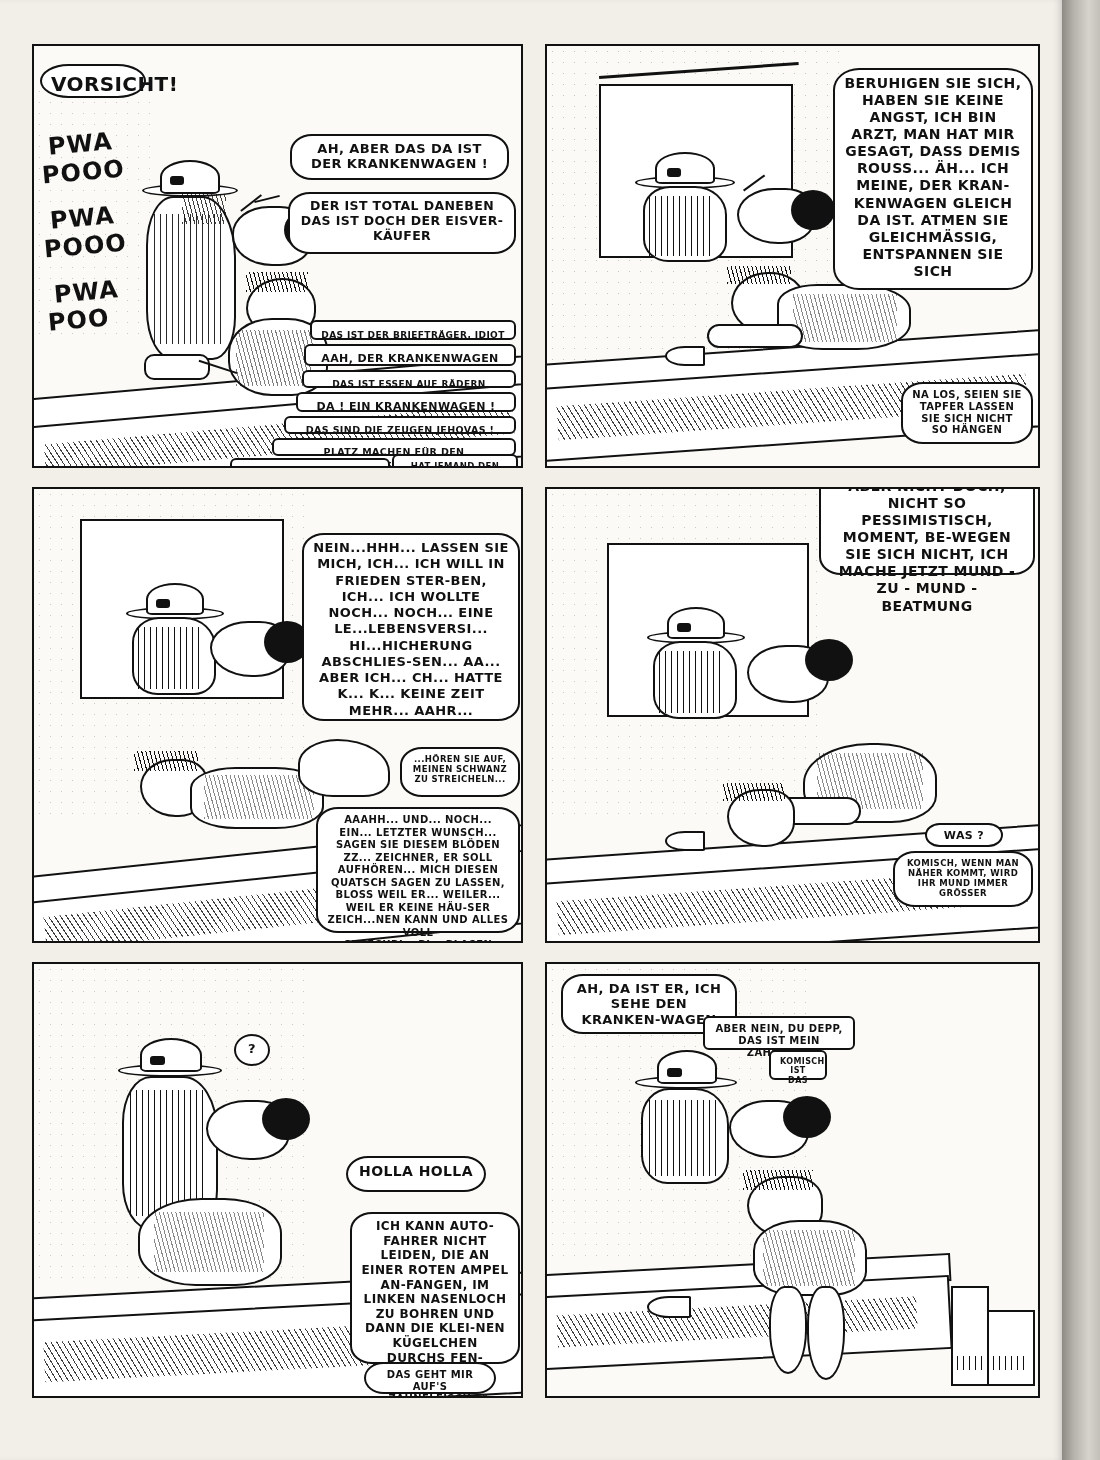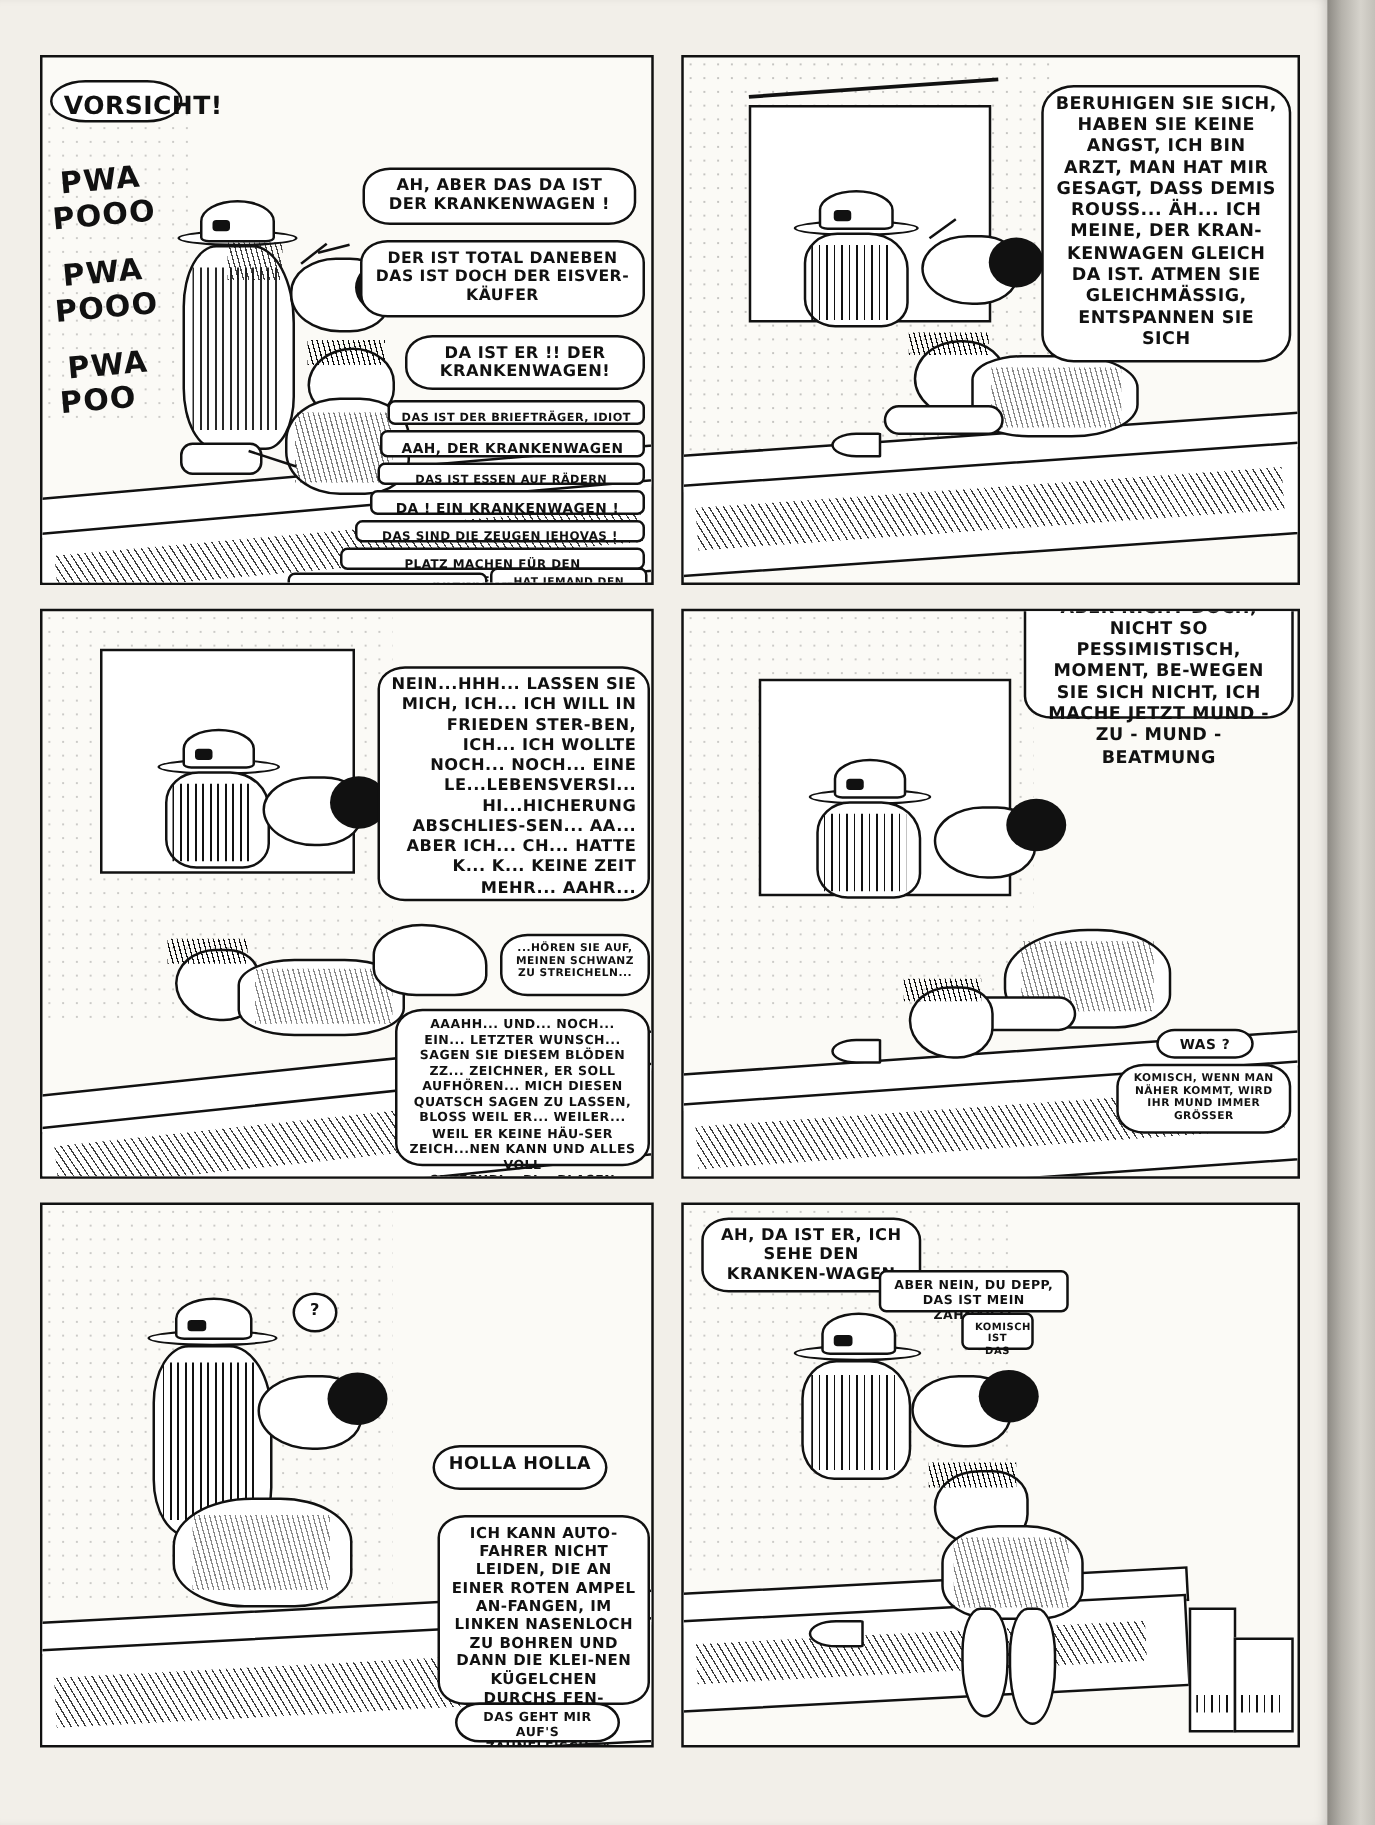--- a/index.html
+++ b/index.html
@@ -206,21 +206,20 @@
         <div class="sfx s18" style="left:14px;top:260px;font-size:24px;transform:rotate(-5deg);">POO</div>
 
         <div class="balloon shout" style="left:6px;top:18px;width:106px;height:34px;font-size:20px;line-height:26px;border-radius:40px/24px;">VORSICHT!</div>
 
 
 
         <div class="balloon" style="left:256px;top:88px;width:219px;height:46px;font-size:13px;">AH, ABER DAS DA IST DER KRANKENWAGEN !</div>
 
         <div class="balloon" style="left:254px;top:146px;width:228px;height:62px;font-size:12.5px;">DER IST TOTAL DANEBEN DAS IST DOCH DER EISVER-KÄUFER</div>
 
-        <div class="balloon" style="left:290px;top:222px;width:192px;height:44px;font-size:13px;">DA IST ER !! DER KRANKENWAGEN!</div>
 
         <div class="balloon rect" style="left:276px;top:274px;width:206px;height:20px;font-size:9px;line-height:16px;">DAS IST DER BRIEFTRÄGER, IDIOT</div>
 
         <div class="balloon rect" style="left:270px;top:298px;width:212px;height:22px;font-size:11px;line-height:16px;">AAH, DER KRANKENWAGEN</div>
 
         <div class="balloon rect" style="left:268px;top:324px;width:214px;height:18px;font-size:9px;line-height:14px;">DAS IST ESSEN AUF RÄDERN</div>
 
         <div class="balloon rect" style="left:262px;top:346px;width:220px;height:20px;font-size:11px;line-height:15px;">DA ! EIN KRANKENWAGEN !</div>
 
         <div class="balloon rect" style="left:250px;top:370px;width:232px;height:18px;font-size:9.5px;line-height:14px;">DAS SIND DIE ZEUGEN JEHOVAS !</div>
@@ -261,20 +260,21 @@
           <div class="body-blob" style="left:24px;top:0;width:70px;height:58px;border-radius:50% 46% 40% 50%;"></div>
           <div class="scribble" style="left:20px;top:-6px;width:64px;height:18px;"></div>
           <div class="body-blob" style="left:70px;top:12px;width:130px;height:62px;border-radius:30% 40% 40% 34%;"></div>
           <div class="scribble" style="left:86px;top:22px;width:104px;height:48px;opacity:.5"></div>
           <div class="limb" style="left:0;top:52px;width:92px;height:20px;border-radius:12px;"></div>
         </div>
         <div class="horn" style="left:118px;top:300px;width:36px;height:16px;border-radius:50% 6% 6% 50%;"></div>
 
         <div class="balloon" style="left:286px;top:22px;width:200px;height:222px;font-size:14px;line-height:1.22;border-radius:26px/22px;">BERUHIGEN SIE SICH, HABEN SIE KEINE ANGST, ICH BIN ARZT, MAN HAT MIR GESAGT, DASS DEMIS ROUSS... ÄH... ICH MEINE, DER KRAN-KENWAGEN GLEICH DA IST. ATMEN SIE GLEICHMÄSSIG, ENTSPANNEN SIE SICH</div>
 
+        <div class="balloon" style="left:354px;top:336px;width:132px;height:62px;font-size:10px;">NA LOS, SEIEN SIE TAPFER LASSEN SIE SICH NICHT SO HÄNGEN</div>
       </div>
     </div>
 
     <div class="row" style="top:443px;height:452px">
 
       <div class="panel" style="left:0;top:0;width:487px;height:452px;">
 
         <div class="dots" style="left:0;top:0;width:280px;height:330px;opacity:.22"></div>
 
         <div class="wall" style="left:46px;top:30px;width:200px;height:176px;"></div>
@@ -297,21 +297,21 @@
         </div>
 
         <div class="figure" style="left:96px;top:250px;width:260px;height:110px;">
           <div class="body-blob" style="left:10px;top:20px;width:64px;height:54px;"></div>
           <div class="scribble" style="left:4px;top:12px;width:64px;height:20px;"></div>
           <div class="body-blob" style="left:60px;top:28px;width:130px;height:58px;border-radius:34% 36% 36% 34%;"></div>
           <div class="scribble" style="left:74px;top:36px;width:110px;height:44px;opacity:.5"></div>
           <div class="limb" style="left:168px;top:0;width:88px;height:54px;border-radius:45% 60% 30% 40%;"></div>
         </div>
 
-        <div class="balloon" style="left:268px;top:44px;width:218px;height:188px;font-size:13px;line-height:1.25;text-align:right;">NEIN...HHH... LASSEN SIE MICH, ICH... ICH WILL IN FRIEDEN STER-BEN, ICH... ICH WOLLTE NOCH... NOCH... EINE LE...LEBENSVERSI... HI...HICHERUNG ABSCHLIES-SEN... AA... ABER ICH... CH... HATTE K... K... KEINE ZEIT MEHR... AAHR...</div>
+        <div class="balloon" style="left:268px;top:44px;width:218px;height:188px;font-size:13px;line-height:1.25;">NEIN...HHH... LASSEN SIE MICH, ICH... ICH WILL IN FRIEDEN STER-BEN, ICH... ICH WOLLTE NOCH... NOCH... EINE LE...LEBENSVERSI... HI...HICHERUNG ABSCHLIES-SEN... AA... ABER ICH... CH... HATTE K... K... KEINE ZEIT MEHR... AAHR...</div>
 
         <div class="balloon" style="left:366px;top:258px;width:120px;height:50px;font-size:8.5px;">...HÖREN SIE AUF, MEINEN SCHWANZ ZU STREICHELN...</div>
 
         <div class="balloon" style="left:282px;top:318px;width:204px;height:126px;font-size:10px;line-height:1.25;">AAAHH... UND... NOCH... EIN... LETZTER WUNSCH... SAGEN SIE DIESEM BLÖDEN ZZ... ZEICHNER, ER SOLL AUFHÖREN... MICH DIESEN QUATSCH SAGEN ZU LASSEN, BLOSS WEIL ER... WEILER... WEIL ER KEINE HÄU-SER ZEICH...NEN KANN UND ALLES VOLL SPRECHBL...BL...BLASEN MACHEN MUSS</div>
       </div>
 
       <div class="panel" style="left:513px;top:0;width:491px;height:452px;">
 
         <div class="dots" style="left:0;top:0;width:280px;height:330px;opacity:.22"></div>
 

